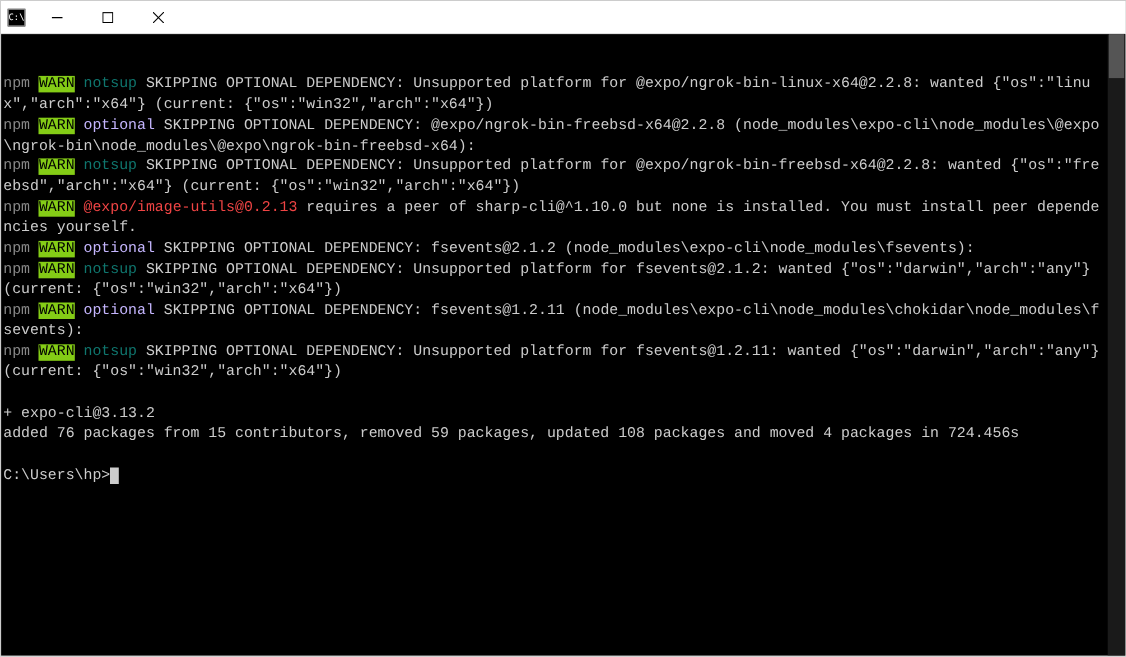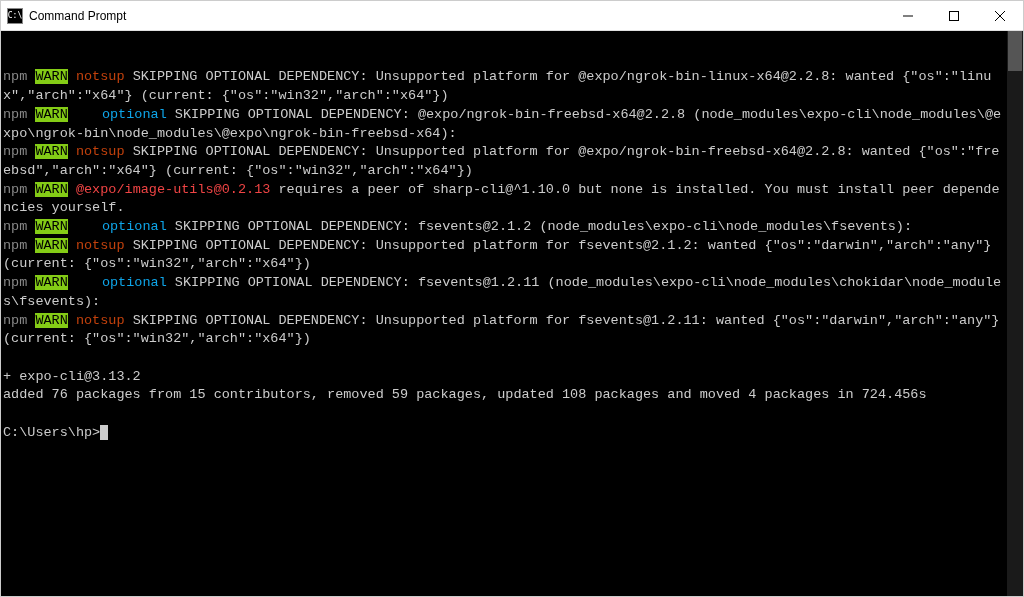--- a/index.html
+++ b/index.html
@@ -88,42 +88,41 @@
     .scrollbar-thumb {
       position: absolute;
       right: 1px;
       top: 0;
       width: 14px;
       height: 40px;
       background: #555;
     }
     .npm { color: #888888; font-family: Liberation Mono, monospace; }
     .warn { background: #84cc16; color: #000000; }
-    .notsup { color: #c2410c; }
-    .optional { color: #0ea5e9; margin-left: 26px; }
+    .notsup { color: #0f766e; }
+    .optional { color: #c4b5fd; }
     .pkg { color: #ef4444; }
     .cursor {
       display: inline-block;
       width: 8px;
       height: 15px;
       background: #ccc;
       vertical-align: text-bottom;
       animation: blink 1s step-end infinite;
     }
     @keyframes blink {
       50% { opacity: 0; }
     }
   </style>
 </head>
 <body>
 
 <div class="window">
   <div class="titlebar">
     <div class="titlebar-icon">C:\</div>
-    <div class="titlebar-title">Command Prompt</div>
     <div class="titlebar-buttons">
       <button class="titlebar-btn">
         <svg viewBox="0 0 10 10">
             <line x1="0" y1="5" x2="10" y2="5" stroke="#000" stroke-width="1"></line>
           </svg>
       </button>
       <button class="titlebar-btn">
         <svg viewBox="0 0 10 10">
             <rect x="0.5" y="0.5" width="9" height="9" fill="none" stroke="#000" stroke-width="1"></rect>
           </svg>

